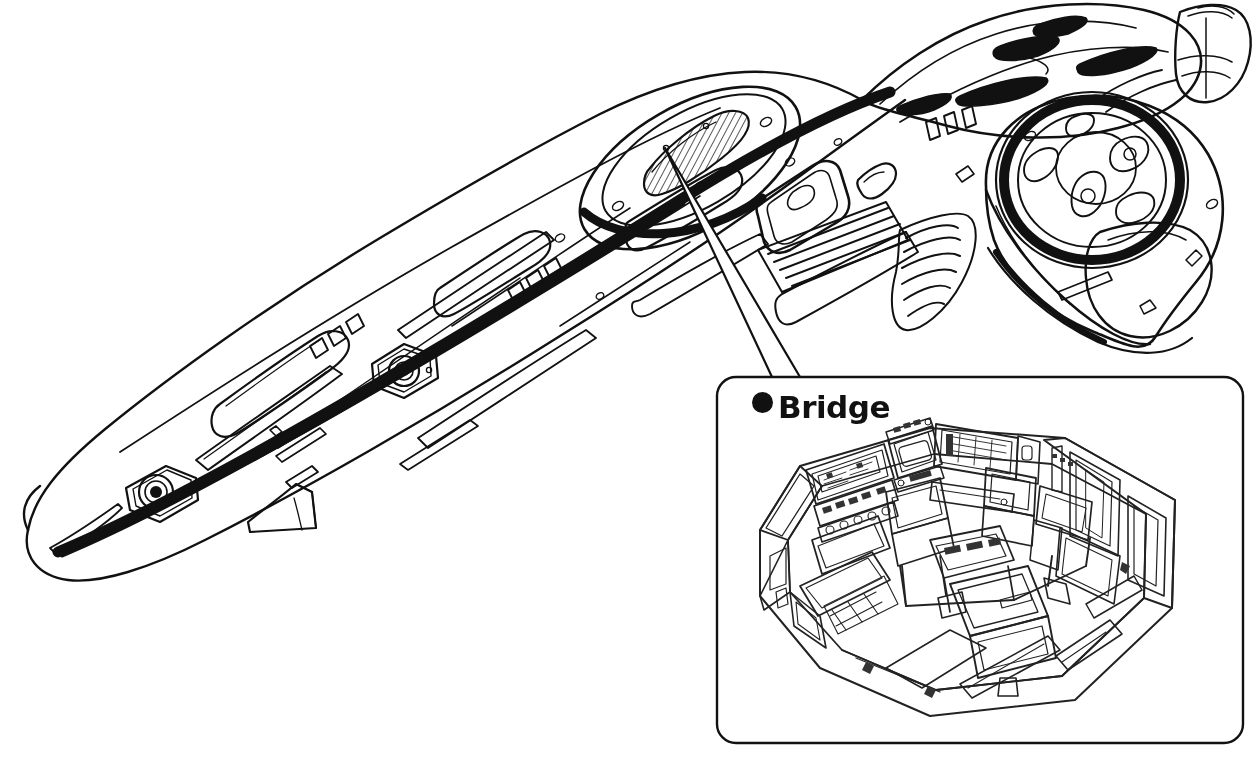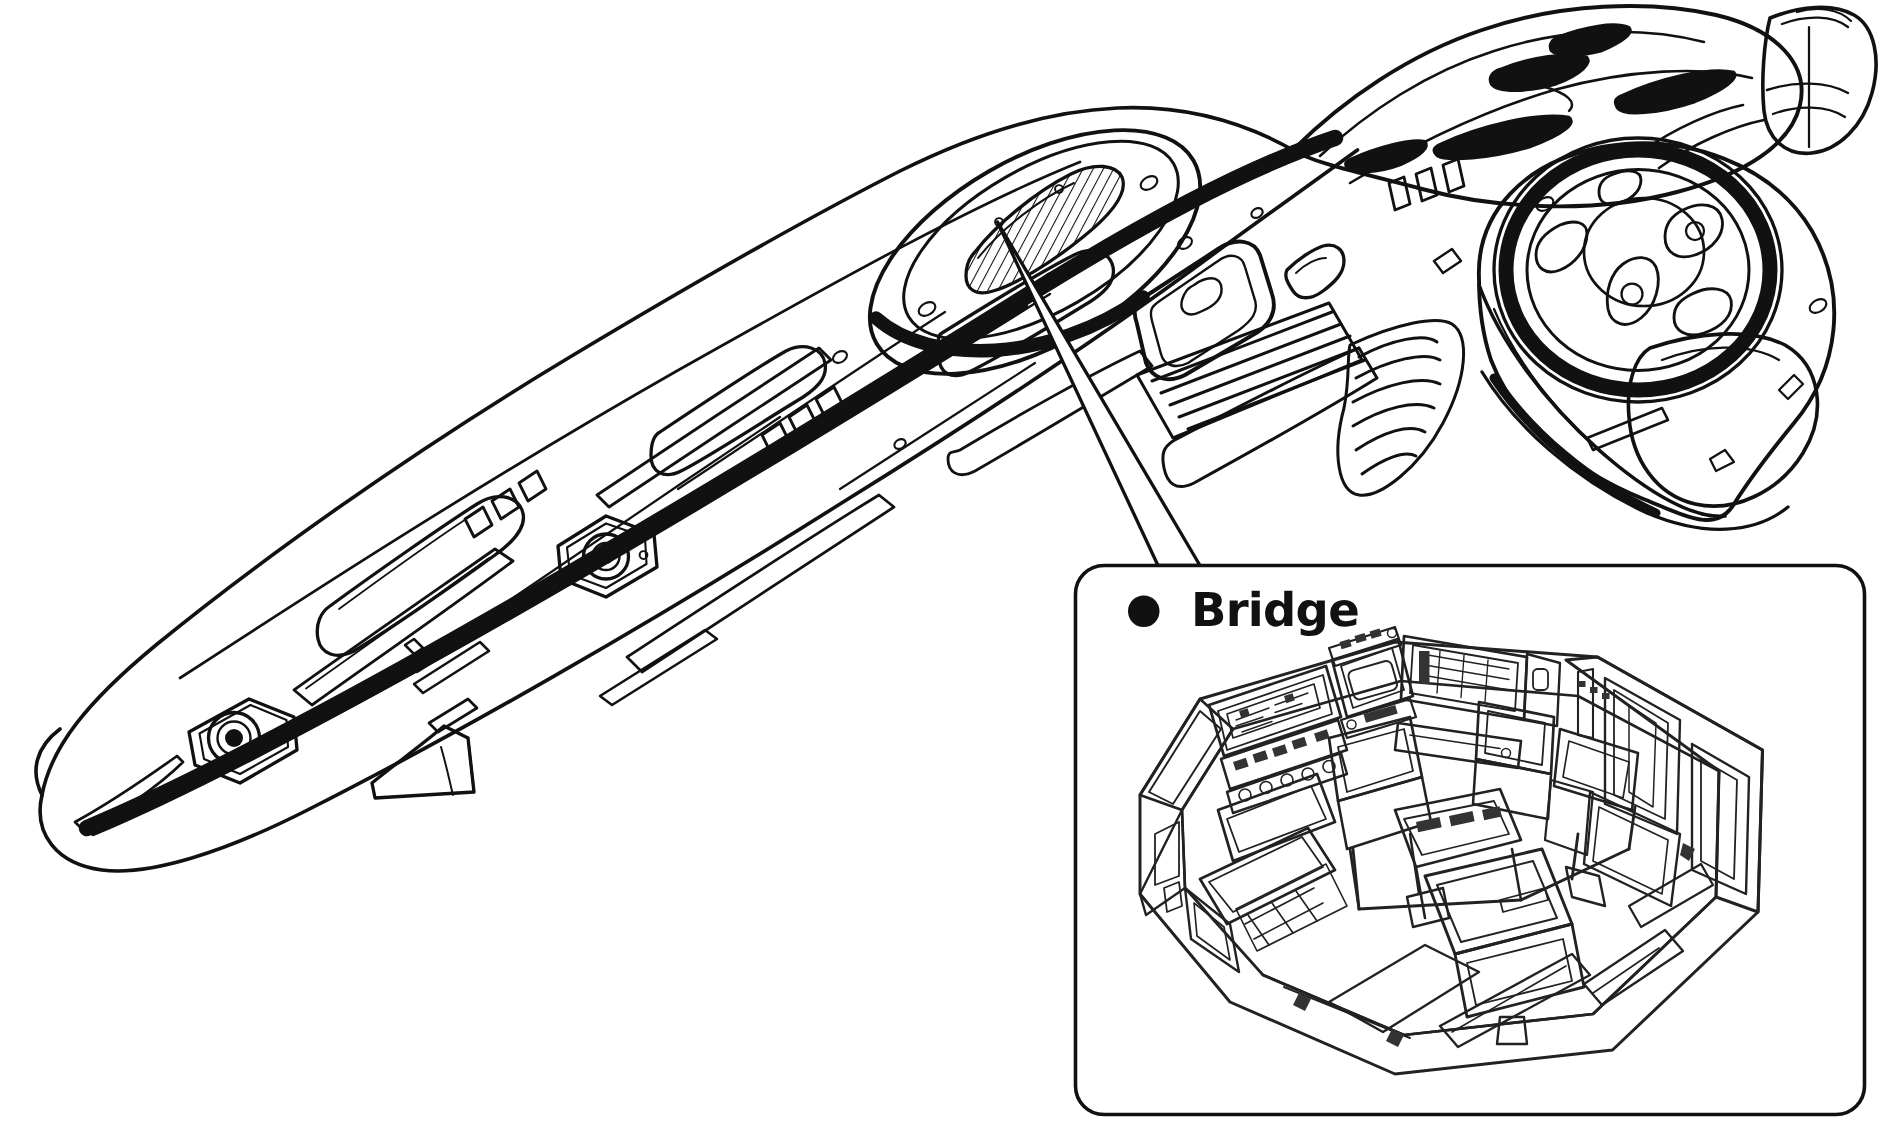--- a/index.html
+++ b/index.html
@@ -22,22 +22,22 @@
     position: absolute;
     inset: 0;
     width: 1260px;
     height: 760px;
   }
   .callout-label {
     position: absolute;
     left: 752px;
     top: 392px;
     display: flex;
-    align-items: center;
-    gap: 21px;
+    align-items: flex-start;
+    gap: 5px;
     pointer-events: none;
   }
   .callout-bullet {
     width: 21px;
     height: 21px;
     border-radius: 50%;
     background: #111111;
     flex: 0 0 auto;
   }
   .callout-text {

